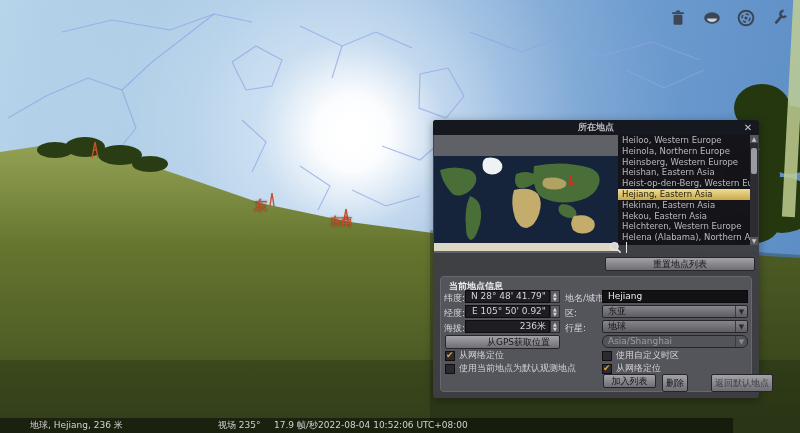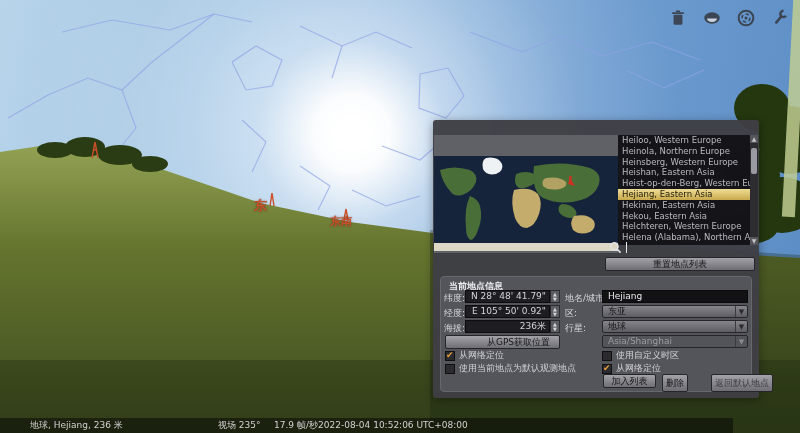--- a/index.html
+++ b/index.html
@@ -176,20 +176,24 @@
     </svg>
     <svg class="tool" viewBox="0 0 18 18">
       <g transform="rotate(40 9 9)" stroke="#33343a" fill="none">
         <circle cx="9" cy="4.2" r="2.8" stroke-width="2.2" stroke-dasharray="11 6"></circle>
         <rect x="7.9" y="6.4" width="2.2" height="9" rx="1" fill="#33343a" stroke="none"></rect>
       </g>
     </svg>
   </div>
 
   <div class="dialog">
+    <div class="titlebar">
+      <span>所在地点</span>
+      <span class="closebox">✕</span>
+    </div>
 
     <div class="mapwrap">
       <svg width="184" height="95" viewBox="0 0 184 95">
         <rect width="184" height="95" fill="#15233b"></rect>
         <g fill="#4a6e38">
           <path d="M6,14 q14,-5 30,0 q8,4 6,12 q-4,10 -14,13 q-8,2 -12,-4 q-8,-9 -10,-21z"></path>
           <path d="M36,40 q8,3 10,10 q3,12 -2,24 q-3,9 -7,10 q-5,-2 -5,-12 q-2,-20 4,-32z"></path>
           <path d="M82,18 q10,-4 18,0 q5,4 1,9 q-8,6 -16,5 q-6,-4 -3,-14z"></path>
           <path d="M100,10 q30,-6 56,2 q12,5 9,16 q-4,12 -18,16 q-20,6 -38,-2 q-12,-7 -9,-32z"></path>
           <path d="M128,48 q10,0 14,7 q2,6 -4,7 q-9,0 -13,-6 q-2,-6 3,-8z"></path>
@@ -273,21 +277,21 @@
       <span class="carrow">▼</span>
     </div>
 
     <div class="flabel" style="left:132px;top:202px;">行星:</div>
     <div class="combo" style="left:169px;top:200px;">
       <span>地球</span>
       <span class="carrow">▼</span>
     </div>
 
     <div class="flabel" style="left:132px;top:217px;margin-left:44px;">时区</div>
-    <div class="combo disabled" style="left:169px;top:215px;">
+    <div class="combo disabled" style="left:169px;top:215px;border-radius:6px;">
       <span>Asia/Shanghai</span>
       <span class="carrow">▼</span>
     </div>
 
     <label class="cb checked" style="left:12px;top:229px;">
       <span class="box">
           <span class="mark">✔</span>
         </span>
       <span>从网络定位</span>
     </label>

